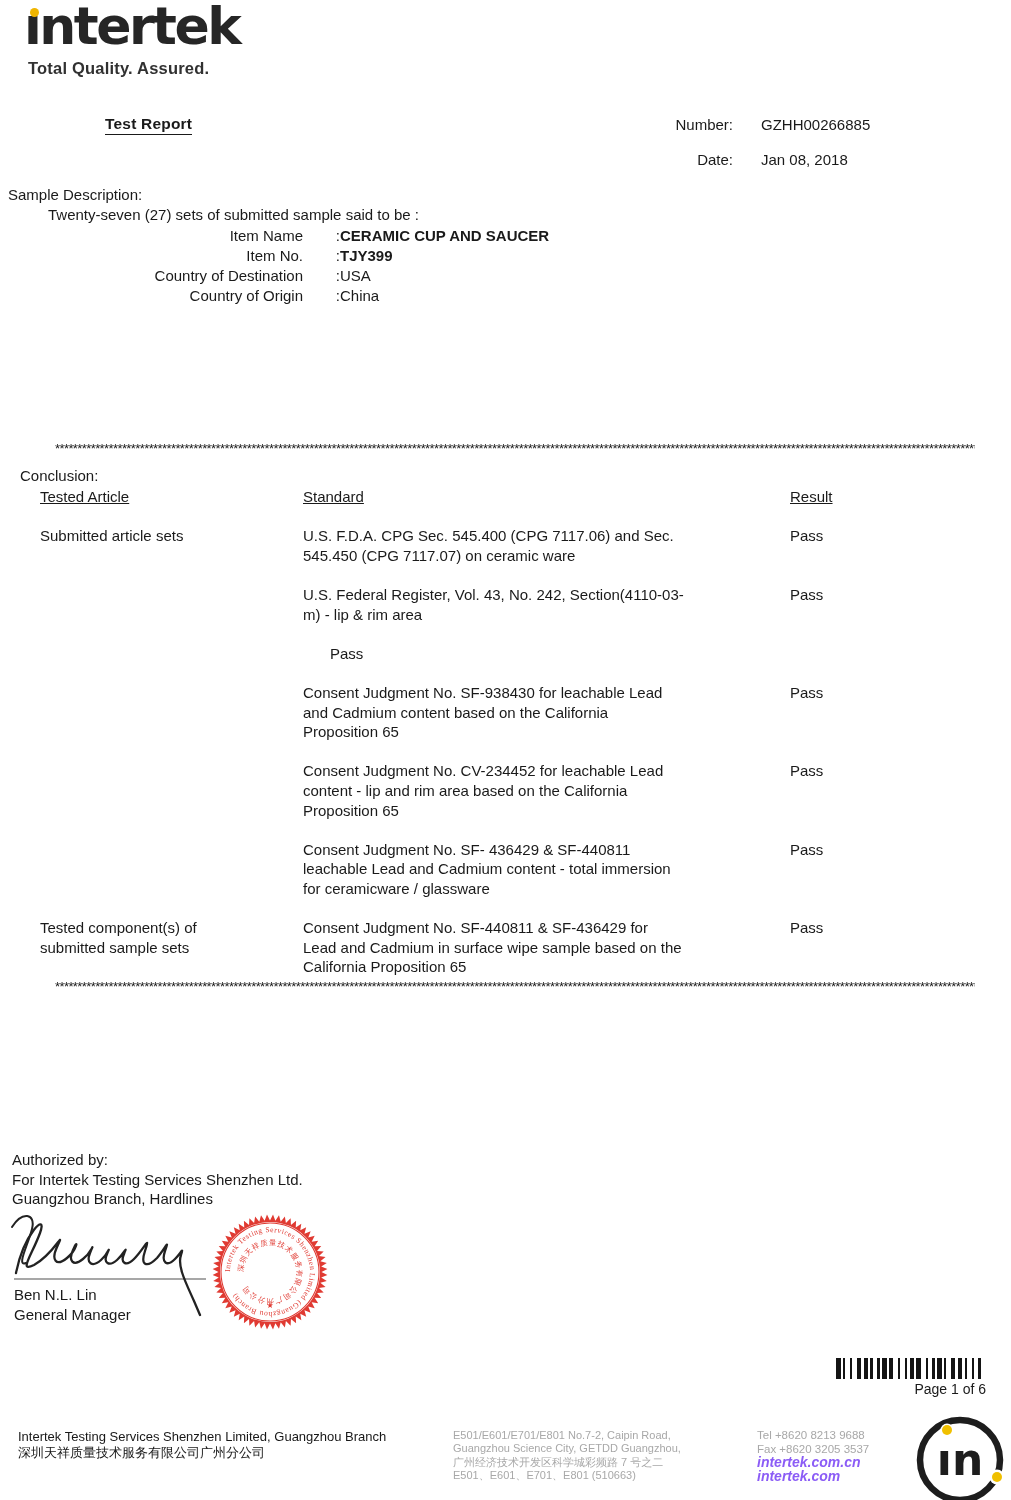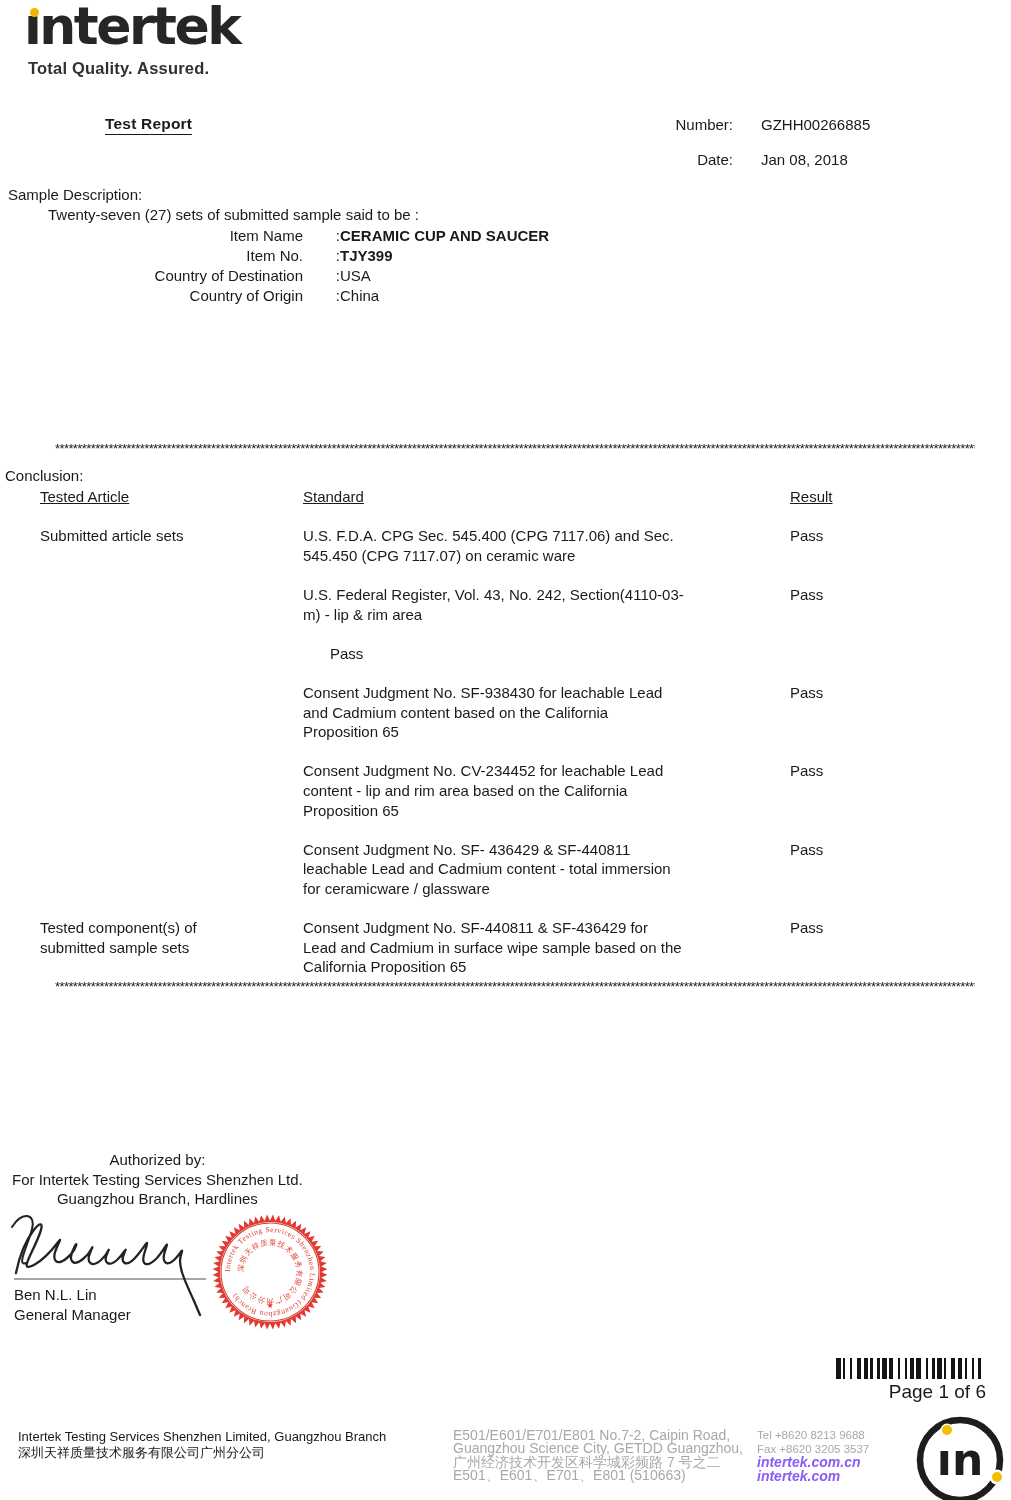--- a/index.html
+++ b/index.html
@@ -27,39 +27,39 @@
   .sample-fields{left:50px;top:226px;line-height:20px;text-align:right;}
   .s-row{display:flex;}
   .s-label{width:253px;}
   .s-colon{width:37px;}
   .s-val.b{font-weight:bold;}
   
   .stars{left:55px;top:441px;width:920px;height:15px;overflow:hidden;white-space:nowrap;
     font-size:13px;letter-spacing:-0.6px;}
   .stars2{top:979px;}
   
-  .conclusion-h{left:5px;top:467px;}
+  .conclusion-h{left:20px;top:467px;}
   .c-table{left:40px;top:487px;line-height:19.6px;}
   .c-head span{text-decoration:underline;}
   .c-row{display:flex;margin-bottom:19.6px;}
   .c-row:last-child{margin-bottom:0;}
   .art{width:263px;white-space:pre-line;}
   .std{width:460px;white-space:pre-line;}
   .res{margin-left:27px;}
   
-  .auth{left:12px;top:1150px;line-height:19.6px;text-align:center;}
+  .auth{left:12px;top:1150px;line-height:19.6px;}
   .signer{left:14px;top:1285px;line-height:20px;}
   .sig-svg{left:6px;top:1203px;}
   .stamp-svg{left:212px;top:1214px;}
   
   .barcode{left:836px;top:1358px;width:152px;height:21px;font-size:0;white-space:nowrap;}
-  .page-label{left:836px;top:1381px;width:150px;text-align:right;font-size:19px;}
+  .page-label{left:836px;top:1381px;width:150px;text-align:right;font-size:14px;}
   
   .f-co1{left:18px;top:1429px;font-weight:normal;font-size:13px;line-height:16px;color:#181818;}
-  .f-co2{left:453px;top:1429px;font-size:14px;line-height:13.4px;color:#a8a8a8;}
+  .f-co2{left:453px;top:1429px;font-size:11px;line-height:13.4px;color:#a8a8a8;}
   .f-co3{left:757px;top:1429px;font-size:11.5px;line-height:13.6px;color:#a8a8a8;}
   .f-co3 .web{font-weight:bold;color:#8b5cf6;font-size:14px;font-style:italic;}
   .mark-svg{left:914px;top:1416px;}
 </style>
 </head>
 <body>
 
 <div>
 
   <div class="abs wordmark">ıntertek</div>

